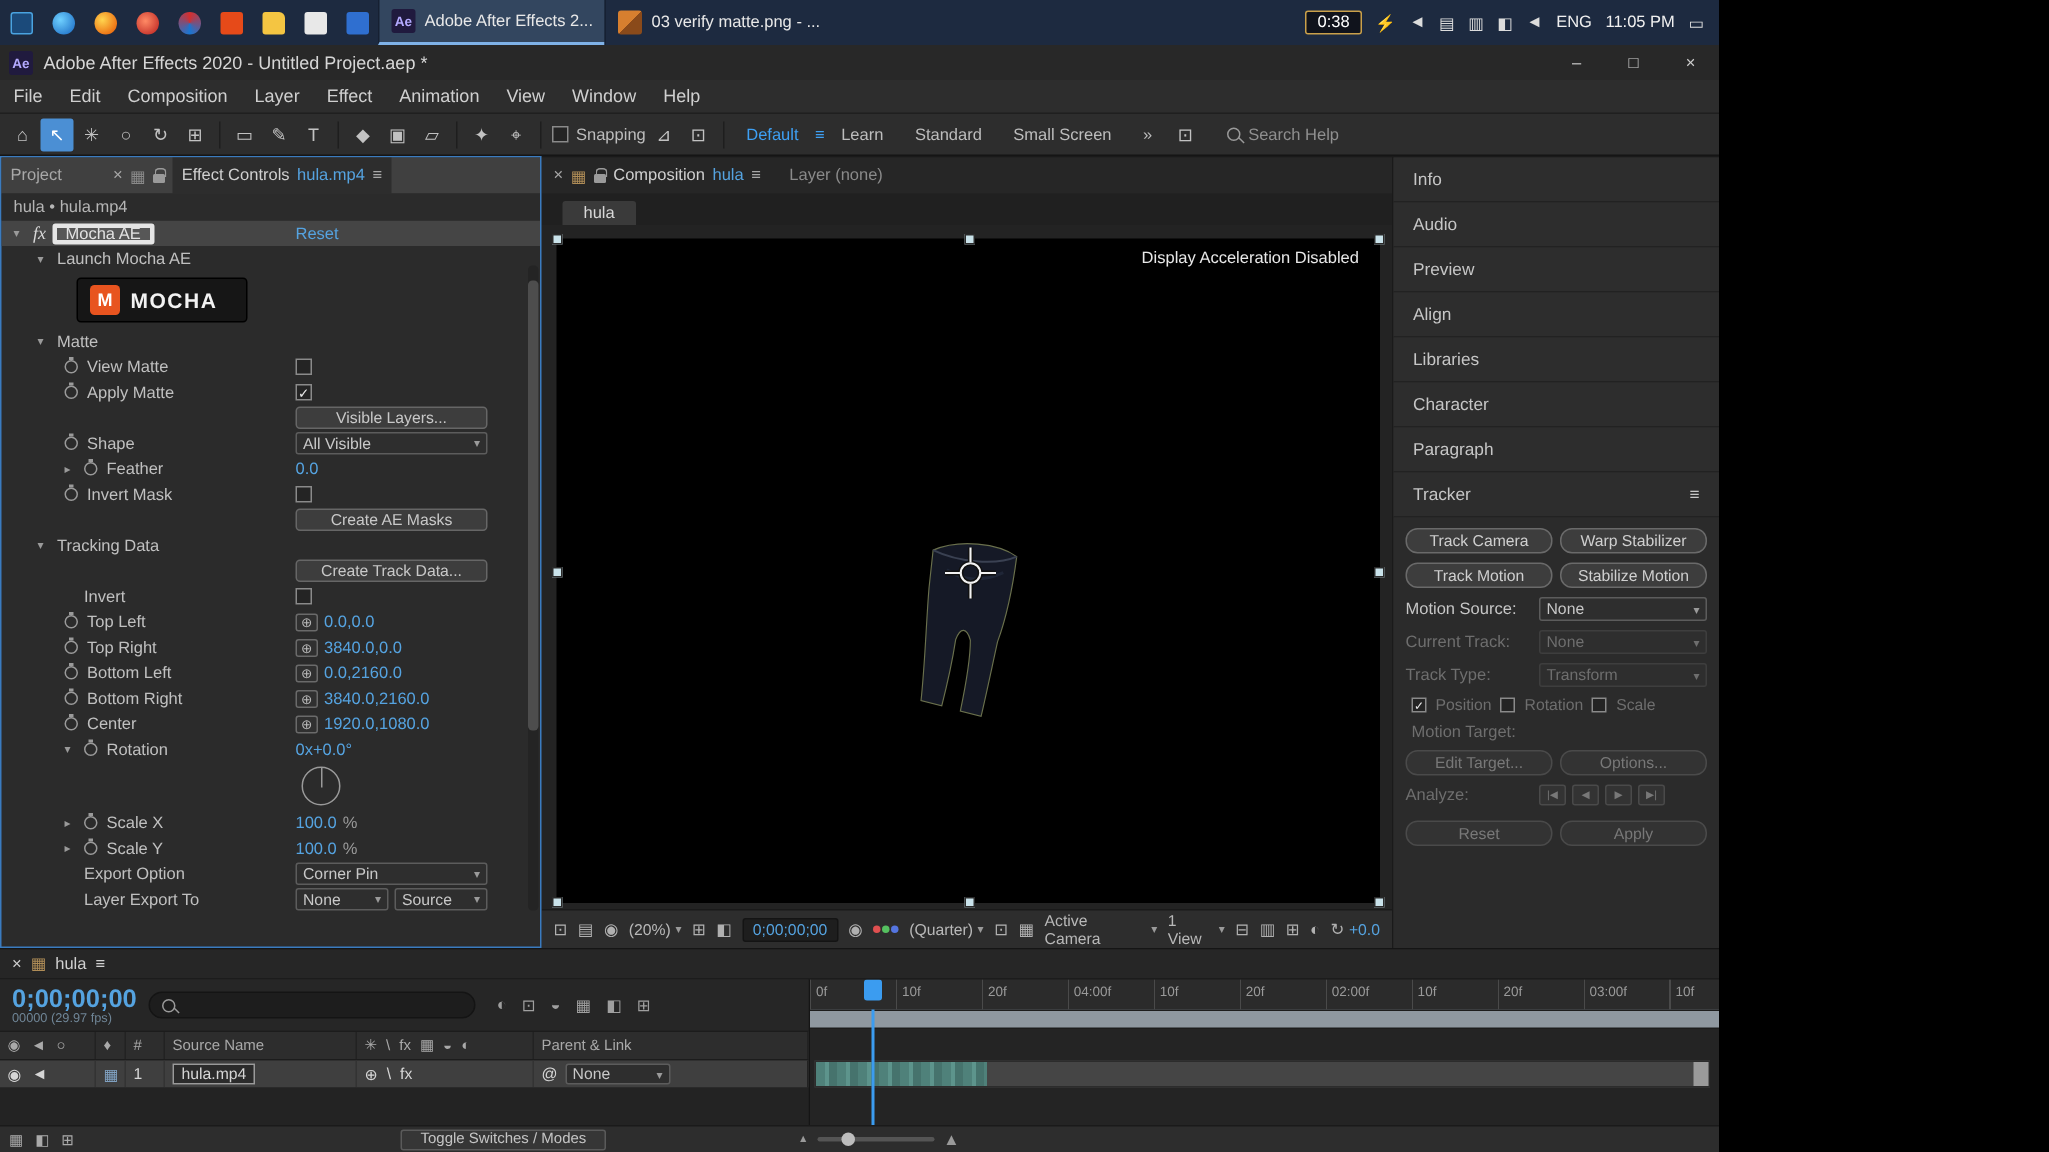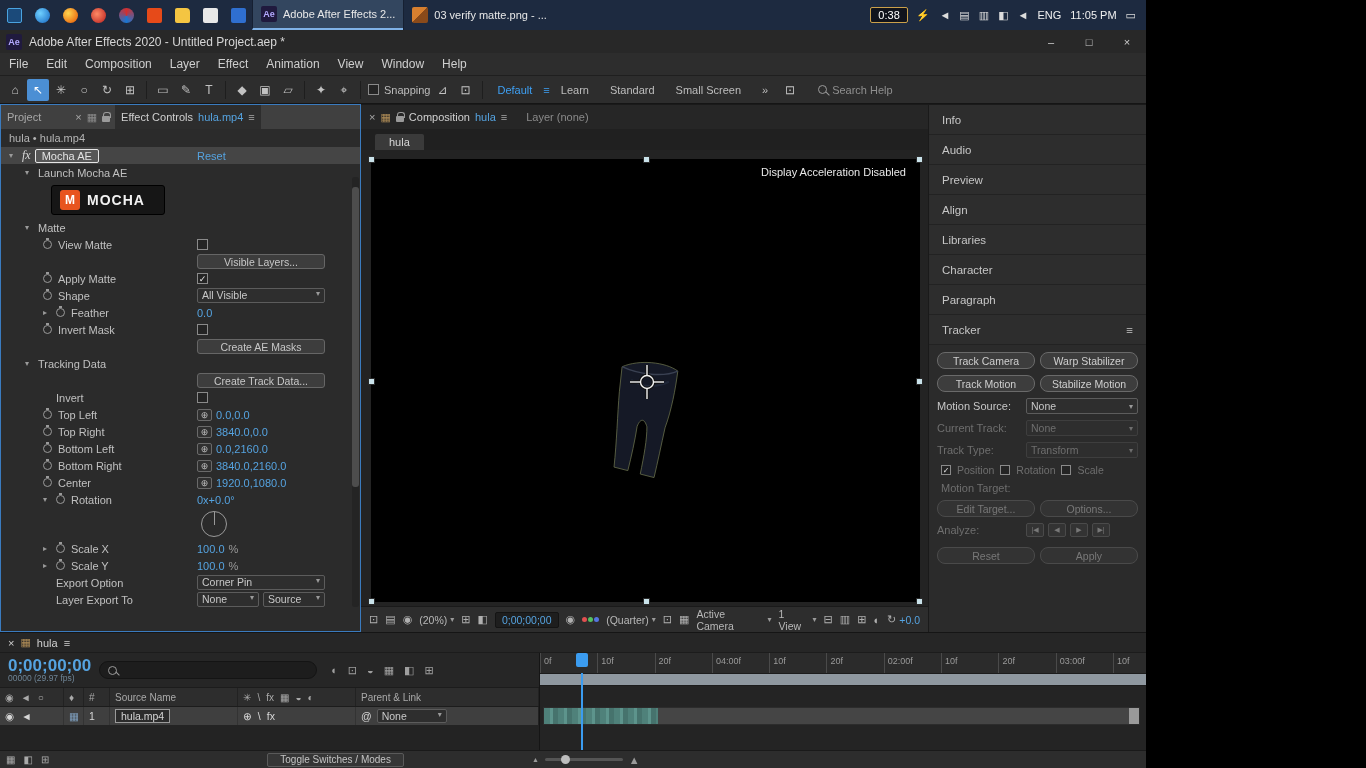--- a/index.html
+++ b/index.html
@@ -59,25 +59,25 @@
   .er .cl{display:flex;align-items:center;gap:4px;}
   .er .cr{position:absolute;left:196px;display:flex;align-items:center;gap:4px;}
   .hl{background:#454545;}
   .ind1{padding-left:8px;} .ind2{padding-left:24px;} .ind3{padding-left:42px;}
   .chev{color:#9a9a9a;font-size:8px;width:9px;display:inline-block;}
   .sw{position:relative;width:9px;height:9px;border:1px solid #9a9a9a;border-radius:50%;flex:none;margin-right:2px;}
   .sw::before{content:"";position:absolute;top:-3px;left:2px;width:3px;height:2px;background:#9a9a9a;}
   .chk{width:11px;height:11px;border:1px solid #8a8a8a;background:#242424;display:flex;align-items:center;justify-content:center;font-size:9px;color:#e8e8e8;}
   .chk.on::after{content:"✓";}
   .ae-btn{width:128px;height:15px;background:#3d3d3d;border:1px solid #666;border-radius:3px;color:#c8c8c8;display:flex;align-items:center;justify-content:center;font-size:10.5px;}
-  .ae-sel{width:128px;height:15px;background:#2e2e2e;border:1px solid #5c5c5c;border-radius:2px;color:#c8c8c8;display:flex;font-size:10.5px;padding:0 4px;justify-content:space-between;}
+  .ae-sel{width:128px;height:15px;background:#2e2e2e;border:1px solid #5c5c5c;border-radius:2px;color:#c8c8c8;display:flex;align-items:center;font-size:10.5px;padding:0 4px;justify-content:space-between;}
   .ae-sel .car{font-size:8px;color:#9a9a9a;}
   .pt{width:15px;height:12px;border:1px solid #6a6a6a;background:#303030;color:#b9b9b9;font-size:9px;display:flex;align-items:center;justify-content:center;border-radius:2px;}
   .fxit{font-style:italic;font-family:"Liberation Serif",serif;color:#d8d8d8;font-size:12px;}
-  .chip{background:#575757;border:1px solid #e5e5e5;border-radius:2px;padding:0 6px;height:14px;display:flex;align-items:center;color:#e2e2e2;}
+  .chip{background:#575757;border:3px solid #e5e5e5;border-radius:2px;padding:0 6px;height:14px;display:flex;align-items:center;color:#e2e2e2;}
   .mocha-box{margin:4px 0 4px 50px;width:114px;height:30px;background:#161616;border:1px solid #000;border-radius:3px;display:flex;align-items:center;gap:7px;padding:0 8px;}
   .mocha-m{width:20px;height:20px;background:var(--mocha,#e8541f);border-radius:3px;color:#fff;font-weight:bold;font-size:12px;display:flex;align-items:center;justify-content:center;}
   .mocha-b{color:#f2f2f2;font-weight:bold;font-size:14px;letter-spacing:1px;}
   .dial{width:26px;height:26px;border:1.4px solid #9a9a9a;border-radius:50%;position:relative;margin:3px 0 3px 200px;}
   .dial::before{content:"";position:absolute;left:50%;top:0;width:1.4px;height:13px;background:#9a9a9a;}
   .vscroll{position:absolute;right:1px;top:30px;width:7px;height:430px;background:#242424;border-radius:3px;}
   .vscroll .thumb{position:absolute;top:10px;width:7px;height:300px;background:#4d4d4d;border-radius:3px;}
 
   
   .panel-center{flex:1;display:flex;flex-direction:column;background:#232323;min-width:0;border-top:1px solid #1a1a1a;}
@@ -311,31 +311,31 @@
         <div class="er ind3">
           <span class="cl">
               <span class="sw"></span>
               <span>View Matte</span>
             </span>
           <span class="cr">
               <span class="chk"></span>
             </span>
         </div>
         <div class="er ind3">
+          <span class="cl">
+              <span class="sw"></span>
+              <span>Apply Matte</span>
+            </span>
+          <span class="cr">
+              <span class="chk on"></span>
+            </span>
+        </div>
+        <div class="er ind3">
           <span class="cr">
               <span class="ae-btn">Visible Layers...</span>
-            </span>
-        </div>
-        <div class="er ind3">
-          <span class="cl">
-              <span class="sw"></span>
-              <span>Apply Matte</span>
-            </span>
-          <span class="cr">
-              <span class="chk on"></span>
             </span>
         </div>
         <div class="er ind3">
           <span class="cl">
               <span class="sw"></span>
               <span>Shape</span>
             </span>
           <span class="cr">
               <span class="ae-sel">
                 <span>All Visible</span>

